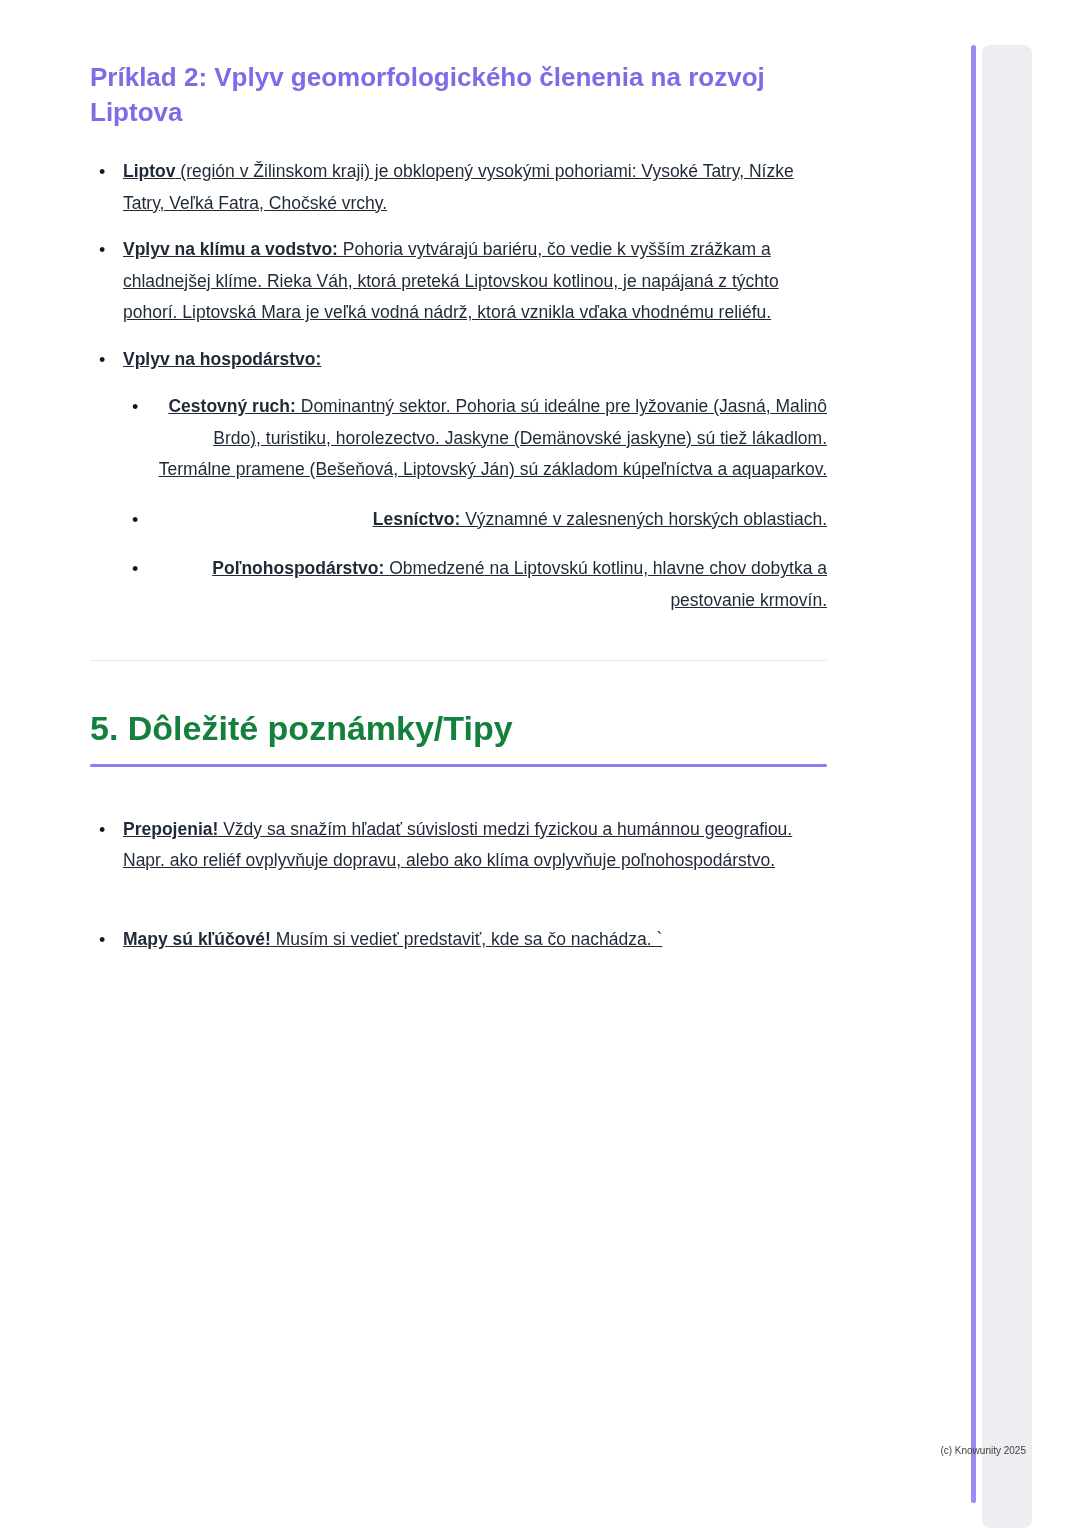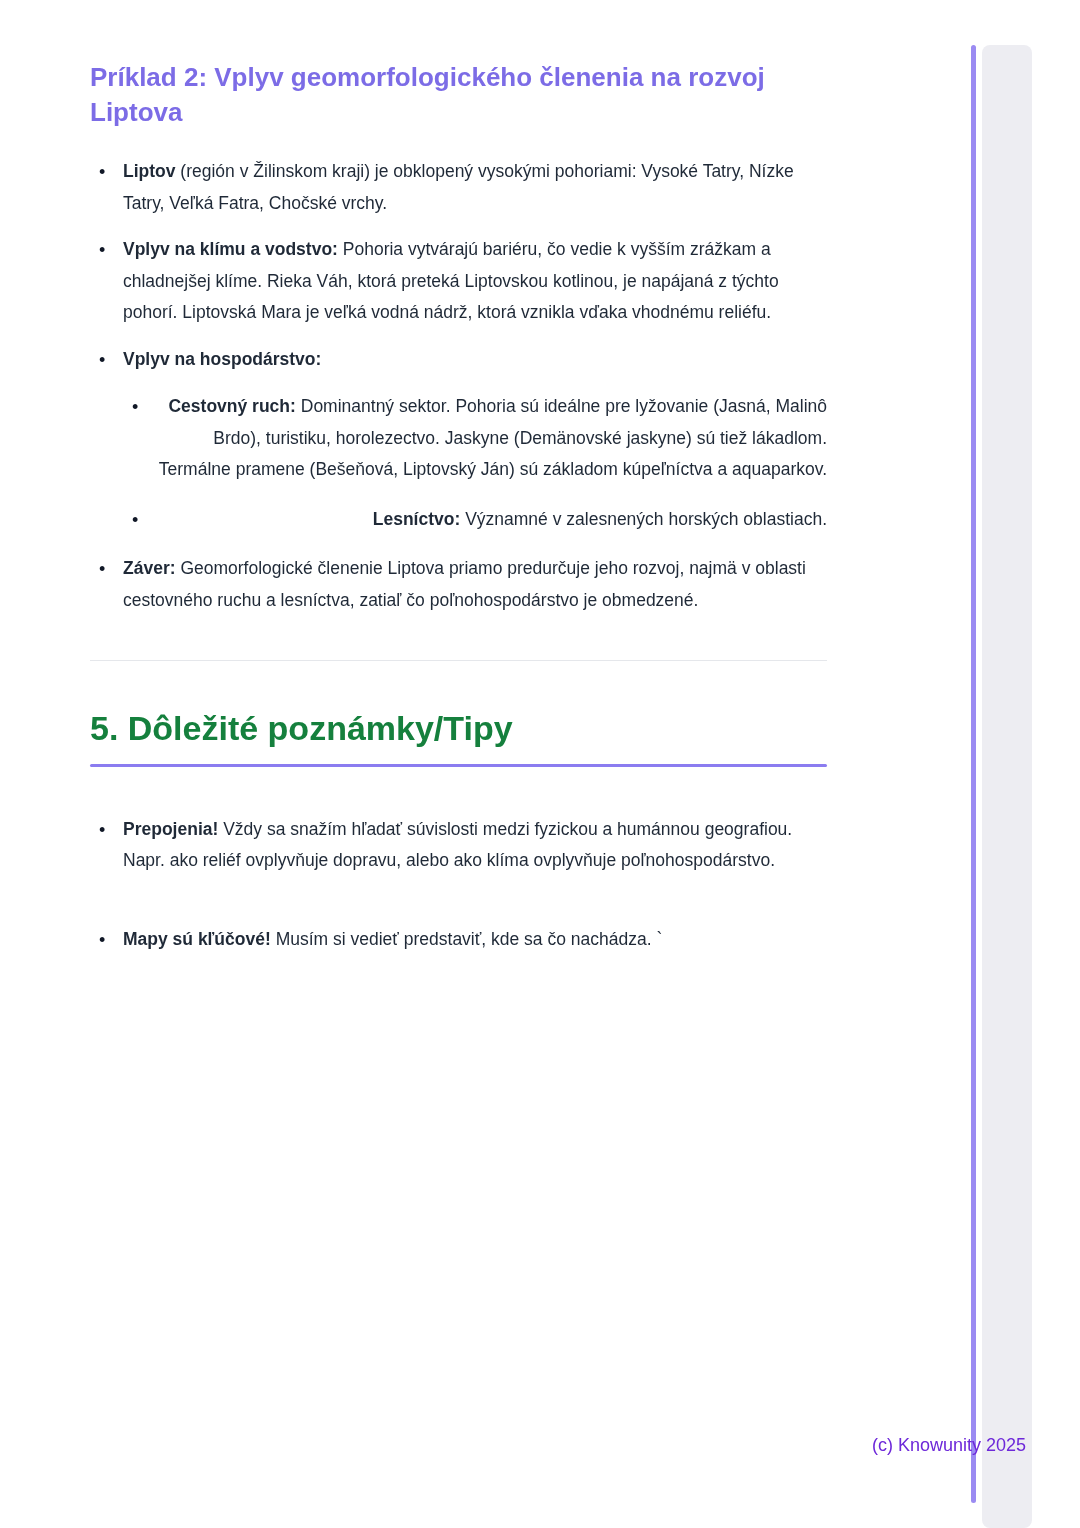--- a/index.html
+++ b/index.html
@@ -23,20 +23,21 @@
   }
 
   ul.list { list-style: none; margin: 0; padding: 0; }
   ul.list > li {
     position: relative;
     padding-left: 33px;
     margin-bottom: 15px;
     font-size: 17.5px;
     line-height: 1.8;
     color: #1f2937;
+    text-decoration: underline;
   }
   ul.list > li::before {
     content: "\2022";
     position: absolute;
     left: 9px;
     top: 0;
     color: #111827;
     font-size: 18px;
   }
   .b { font-weight: 700; }
@@ -82,22 +83,22 @@
     width: 5px;
     height: 1458px;
     background: #9b8bf2;
     border-radius: 3px;
     z-index: 2;
   }
   .copyright {
     position: absolute;
     right: 54px;
     bottom: 72px;
-    font-size: 18px;
-    color: #6d28d9;
+    font-size: 10px;
+    color: #404040;
     z-index: 3;
     white-space: nowrap;
   }
 </style>
 </head>
 <body>
 
 <div class="page">
 
   <main class="content">
@@ -107,24 +108,24 @@
     <ul class="list">
       <li><span class="b">Liptov</span><span class="t"> (región v Žilinskom kraji) je obklopený vysokými pohoriami: Vysoké Tatry, Nízke Tatry, Veľká Fatra, Chočské vrchy.</span></li>
 
       <li><span class="b">Vplyv na klímu a vodstvo:</span><span class="t"> Pohoria vytvárajú bariéru, čo vedie k vyšším zrážkam a chladnejšej klíme. Rieka Váh, ktorá preteká Liptovskou kotlinou, je napájaná z týchto pohorí. Liptovská Mara je veľká vodná nádrž, ktorá vznikla vďaka vhodnému reliéfu.</span></li>
 
       <li>
         <span class="b">Vplyv na hospodárstvo:</span><span class="t"></span>
         <ul class="list sub">
           <li><span class="b">Cestovný ruch:</span><span class="t"> Dominantný sektor. Pohoria sú ideálne pre lyžovanie (Jasná, Malinô Brdo), turistiku, horolezectvo. Jaskyne (Demänovské jaskyne) sú tiež lákadlom. Termálne pramene (Bešeňová, Liptovský Ján) sú základom kúpeľníctva a aquaparkov.</span></li>
           <li><span class="b">Lesníctvo:</span><span class="t"> Významné v zalesnených horských oblastiach.</span></li>
+          <li><span class="b">Poľnohospodárstvo:</span><span class="t"> Obmedzené na Liptovskú kotlinu, hlavne chov dobytka a pestovanie krmovín.</span></li>
         </ul>
       </li>
 
-      <li><span class="b">Záver:</span><span class="t"> Geomorfologické členenie Liptova priamo predurčuje jeho rozvoj, najmä v oblasti cestovného ruchu a lesníctva, zatiaľ čo poľnohospodárstvo je obmedzené.</span></li>
     </ul>
 
     <hr class="divider">
 
     <h1 class="tips-title">5. Dôležité poznámky/Tipy</h1>
     <div class="heading-rule"></div>
 
     <ul class="list tips">
       <li><span class="b">Prepojenia!</span><span class="t"> Vždy sa snažím hľadať súvislosti medzi fyzickou a humánnou geografiou. Napr. ako reliéf ovplyvňuje dopravu, alebo ako klíma ovplyvňuje poľnohospodárstvo.</span></li>
       <li><span class="b">Mapy sú kľúčové!</span><span class="t"> Musím si vedieť predstaviť, kde sa čo nachádza. `</span></li>

